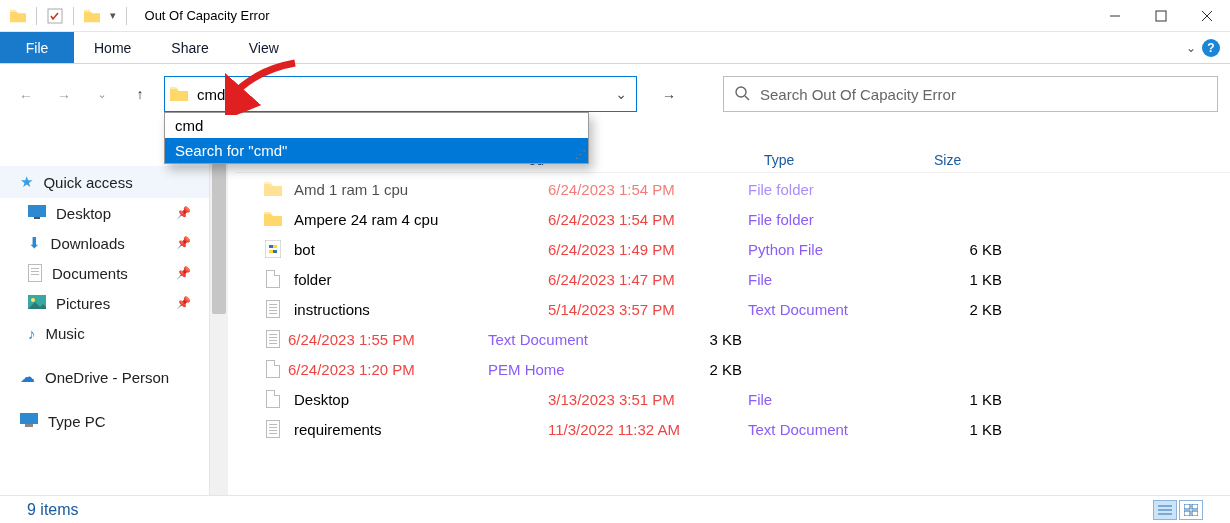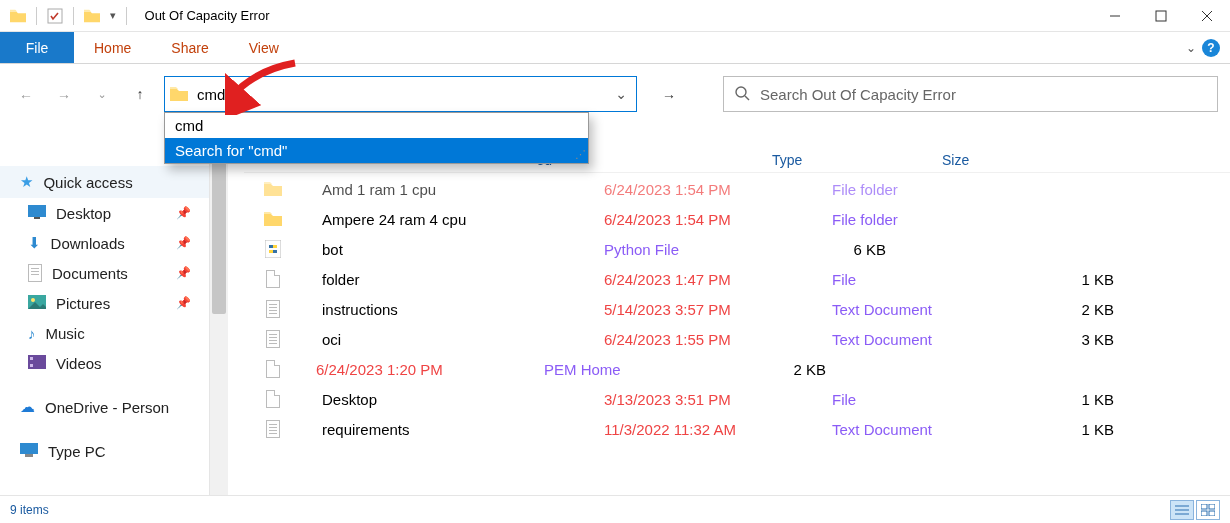--- a/index.html
+++ b/index.html
@@ -10,21 +10,21 @@
   .tb-left { display: flex; align-items: center; gap: 10px; padding-left: 10px; }
   .tb-icon { width: 16px; height: 16px; display: inline-flex; align-items: center; justify-content: center; }
   .tb-divider { width: 1px; height: 18px; background: #ccc; }
   .tb-title { padding-left: 8px; font-size: 13px; }
   .tb-winctrl { margin-left: auto; display: flex; }
   .tb-btn { width: 46px; height: 32px; display: flex; align-items: center; justify-content: center; color: #333; }
 
   
   .ribbonrow { height: 32px; display: flex; align-items: stretch; border-bottom: 1px solid #d6d6d6; }
   .file-tab { width: 74px; background: #1979ca; color: #fff; display: flex; align-items: center; justify-content: center; font-size: 14px; }
-  .rib-tab { padding: 0 20px; display: flex; align-items: center; color: #c2410c; font-size: 14px; }
+  .rib-tab { padding: 0 20px; display: flex; align-items: center; color: #0f172a; font-size: 14px; }
   .rib-right { margin-left: auto; display: flex; align-items: center; gap: 6px; padding-right: 10px; }
   .help-circle { width: 18px; height: 18px; border-radius: 50%; background: #1a86d8; color: #fff; display: flex; align-items: center; justify-content: center; font-size: 12px; font-weight: bold; }
   .chev-exp { color: #555; font-size: 12px; }
 
   
   .nav-area { height: 60px; display: flex; align-items: center; padding: 0 12px; gap: 10px; }
   .nav-btn { width: 28px; height: 28px; display: flex; align-items: center; justify-content: center; color: #999; }
   .nav-btn.enabled { color: #333; }
   .addr-wrap { position: relative; flex: 1; max-width: 510px; }
   .addrbar { height: 36px; border: 1px solid #0078d7; display: flex; align-items: center; }
@@ -48,36 +48,36 @@
   .sidebar { width: 210px; border-right: 1px solid #e5e5e5; padding-top: 42px; overflow: hidden; background: #fff; }
   .side-item { display: flex; align-items: center; height: 30px; padding-left: 28px; gap: 10px; font-size: 15px; color: #222; position: relative; }
   .side-item.top { padding-left: 20px; background: #f0f6fb; height: 32px; }
   .side-pin { margin-left: auto; margin-right: 18px; color: #888; font-size: 12px; }
   .side-group-space { height: 14px; }
 
   .pane-scroll { width: 18px; background: #f1f1f1; position: relative; }
   .pane-thumb { position: absolute; left: 2px; right: 2px; top: 30px; height: 160px; background: #c6c6c6; border-radius: 2px; }
 
   .filepane { flex: 1; position: relative; }
-  .col-headers { position: absolute; top: 23px; left: 16px; right: 0; height: 26px; display: flex; color: #1a5aa0; font-size: 14px; border-bottom: 1px solid #f0f0f0; }
+  .col-headers { position: absolute; top: 23px; left: 8px; right: 0; height: 26px; display: flex; color: #1a5aa0; font-size: 14px; border-bottom: 1px solid #f0f0f0; }
   .col { display: flex; align-items: center; padding-left: 8px; }
   .col.name { width: 290px; margin-left: 30px; }
   .col.date { width: 200px; }
   .col.type { width: 170px; }
   .col.size { width: 100px; }
   .filelist { position: absolute; top: 50px; left: 0; right: 0; bottom: 0; }
-  .row { display: flex; align-items: center; height: 30px; gap: 28px; }
+  .row { display: flex; align-items: center; height: 30px; }
   .row-icon { width: 30px; display: flex; align-items: center; justify-content: center; margin-left: 30px; }
   .row-name { width: 260px; padding-left: 6px; font-size: 15px; }
   .row-date { width: 200px; font-size: 15px; color: #ef4444; }
   .row-type { width: 170px; font-size: 15px; color: #8b5cf6; }
   .row-size { width: 100px; font-size: 15px; color: #000000; text-align: right; padding-right: 16px; }
 
   
-  .statusbar { position: absolute; bottom: 0; left: 0; right: 0; height: 28px; display: flex; align-items: center; padding: 0 10px; border-top: 1px solid #e5e5e5; font-size: 12px; color: #1a5aa0; }
+  .statusbar { position: absolute; bottom: 0; left: 0; right: 0; height: 28px; display: flex; align-items: center; padding: 0 27px; border-top: 1px solid #e5e5e5; font-size: 16px; color: #1a5aa0; }
   .view-toggles { margin-left: auto; display: flex; gap: 2px; }
   .view-btn { width: 24px; height: 20px; border: 1px solid #8ab4dd; display: flex; align-items: center; justify-content: center; }
   .view-btn.active { background: #cce4f7; }
 
   
   .folder-svg { width: 18px; height: 14px; }
   .file-svg-blank { width: 14px; height: 18px; border: 1px solid #bbb; background: #fefefe; position: relative; }
   .file-svg-blank::after { content: ""; position: absolute; top: -1px; right: -1px; width: 5px; height: 5px; border-left: 1px solid #bbb; border-bottom: 1px solid #bbb; background: #fff; }
   .file-svg-text { width: 14px; height: 18px; border: 1px solid #bbb; background: #fefefe; display: flex; flex-direction: column; gap: 2px; padding: 3px 2px; }
   .file-svg-text i { display: block; height: 1px; background: #bbb; }
@@ -225,28 +225,20 @@
             <circle cx="5" cy="5" r="2" fill="#ffe36b"></circle>
             <path d="M0 14L7 7L12 12L15 9L18 12V14z" fill="#2a7a75"></path>
           </svg></span>
       <span>Pictures</span>
       <span class="side-pin">📌</span>
     </div>
     <div class="side-item">
       <span style="color:#2e8ad0;">♪</span>
       <span>Music</span>
     </div>
-    <div class="side-item">
-      <span><svg width="18" height="14">
-            <rect width="18" height="14" fill="#6a4a9c"></rect>
-            <rect x="2" y="2" width="3" height="3" fill="#cdb7ea"></rect>
-            <rect x="2" y="9" width="3" height="3" fill="#cdb7ea"></rect>
-          </svg></span>
-      <span>Videos</span>
-    </div>
     <div class="side-group-space"></div>
     <div class="side-item" style="padding-left:20px;">
       <span style="color:#1f7bd6;">☁</span>
       <span>OneDrive - Person</span>
     </div>
     <div class="side-group-space"></div>
     <div class="side-item" style="padding-left:20px;">
       <span><svg width="18" height="14">
             <rect x="0" y="0" width="18" height="11" fill="#2e8ad0"></rect>
             <rect x="5" y="11" width="8" height="3" fill="#888"></rect>
@@ -295,20 +287,21 @@
         </div>
         <div class="row">
           <span class="row-icon">
             <svg width="16" height="18" viewBox="0 0 16 18">
               <rect width="16" height="18" fill="#fefefe" stroke="#bbb"></rect>
               <path d="M4 5h4v3H4zM8 10h4v3H8z" fill="#3572A5"></path>
               <path d="M8 5h4v3H8zM4 10h4v3H4z" fill="#FFD43B"></path>
             </svg>
           </span>
           <span class="row-name">bot</span>
+          <span class="row-date">6/24/2023 1:49 PM</span>
           <span class="row-type">Python File</span>
           <span class="row-size">6 KB</span>
         </div>
         <div class="row">
           <span class="row-icon">
             <span class="file-svg-blank"></span>
           </span>
           <span class="row-name">folder</span>
           <span class="row-date">6/24/2023 1:47 PM</span>
           <span class="row-type">File</span>
@@ -330,21 +323,20 @@
         </div>
         <div class="row">
           <span class="row-icon">
             <span class="file-svg-text">
               <i></i>
               <i></i>
               <i></i>
               <i></i>
             </span>
           </span>
-          <span class="row-name">oci</span>
           <span class="row-date">6/24/2023 1:55 PM</span>
           <span class="row-type">Text Document</span>
           <span class="row-size">3 KB</span>
         </div>
         <div class="row">
           <span class="row-icon">
             <span class="file-svg-blank"></span>
           </span>
           <span class="row-date">6/24/2023 1:20 PM</span>
           <span class="row-type">PEM Home</span>

